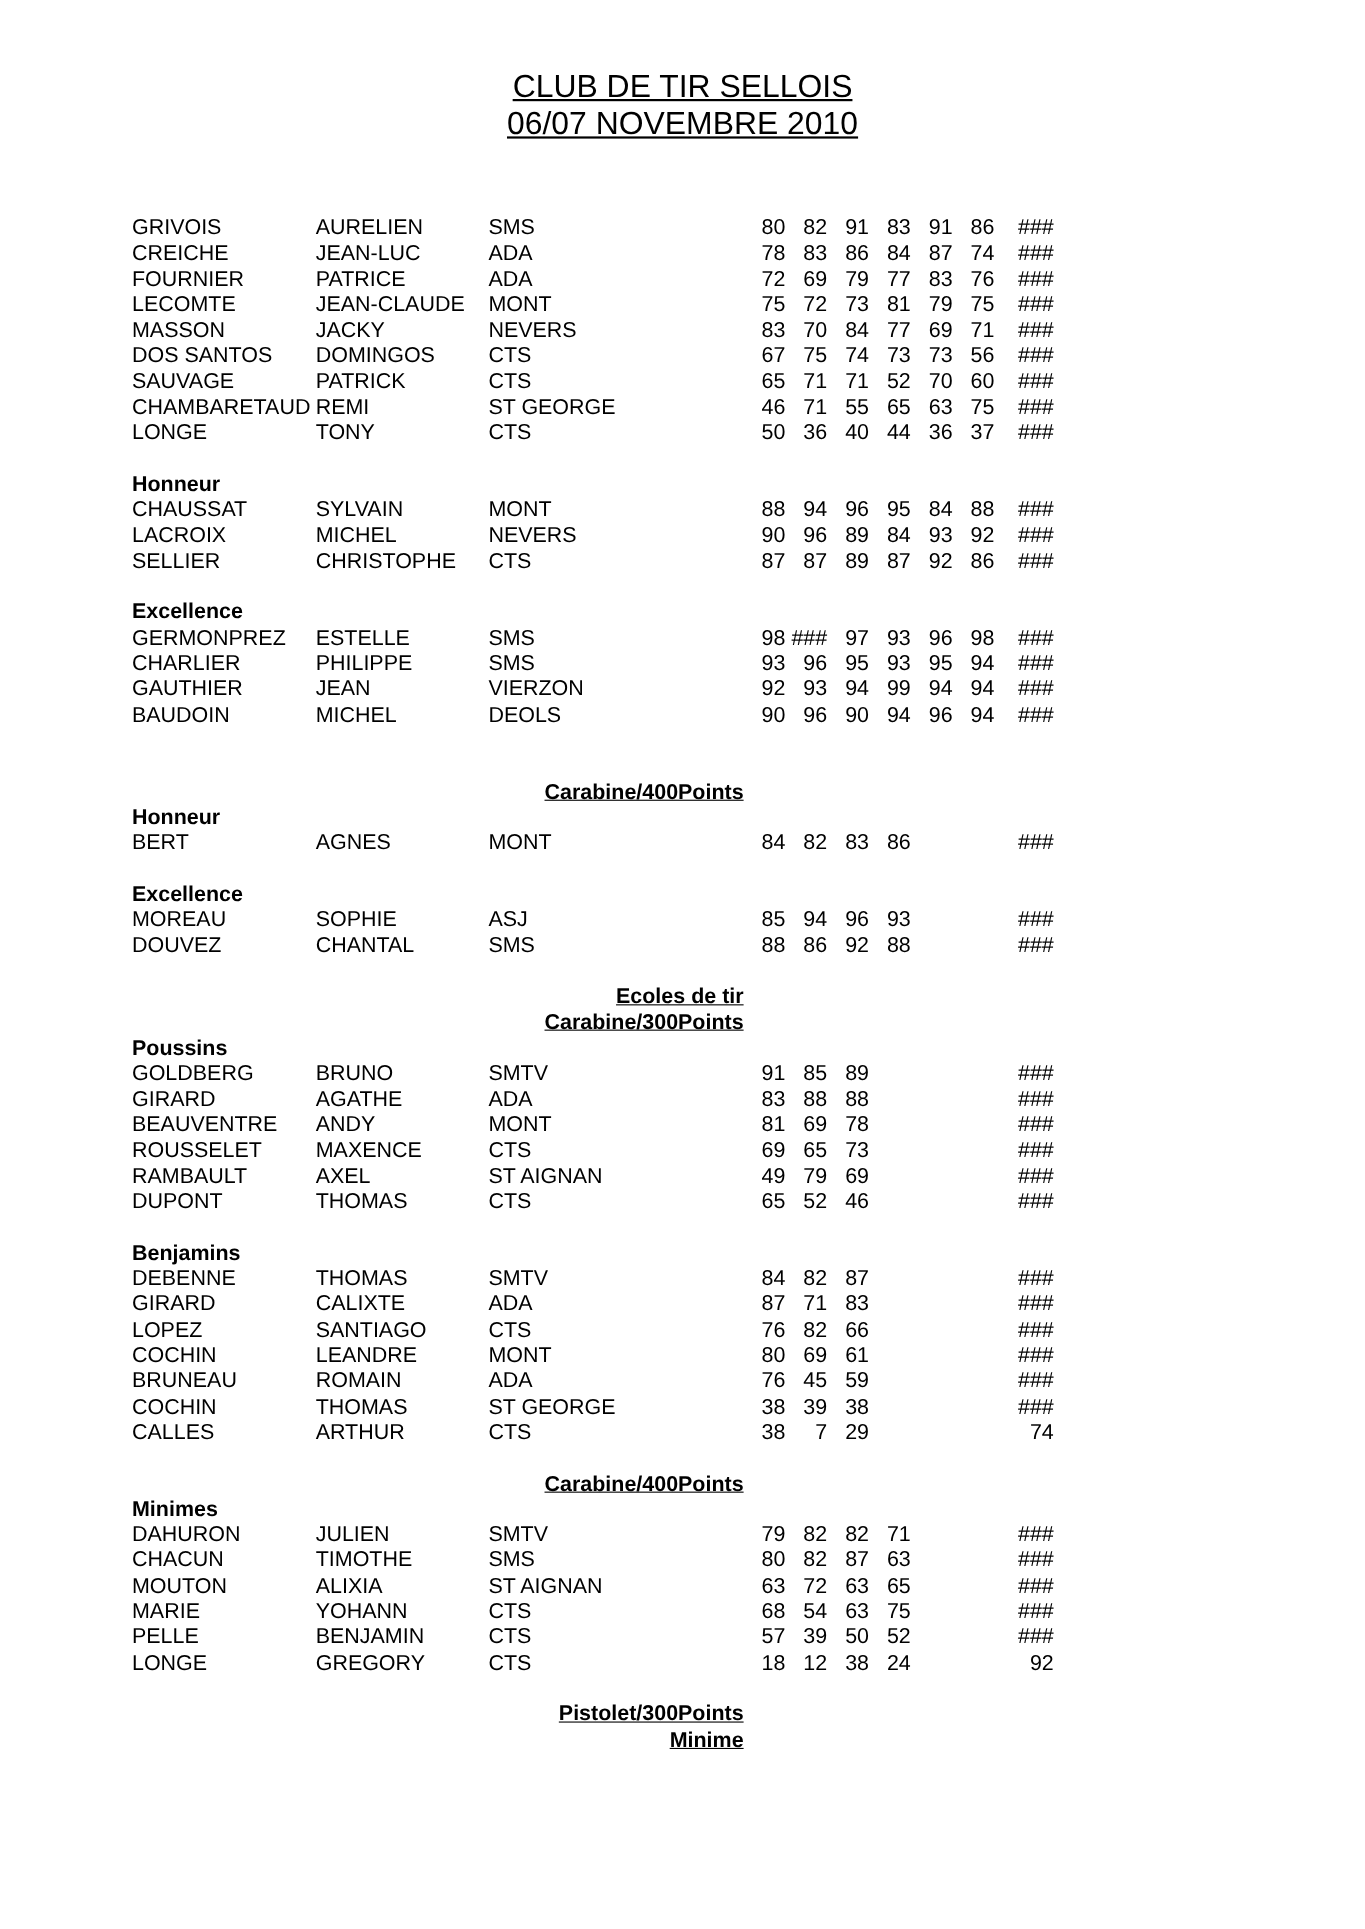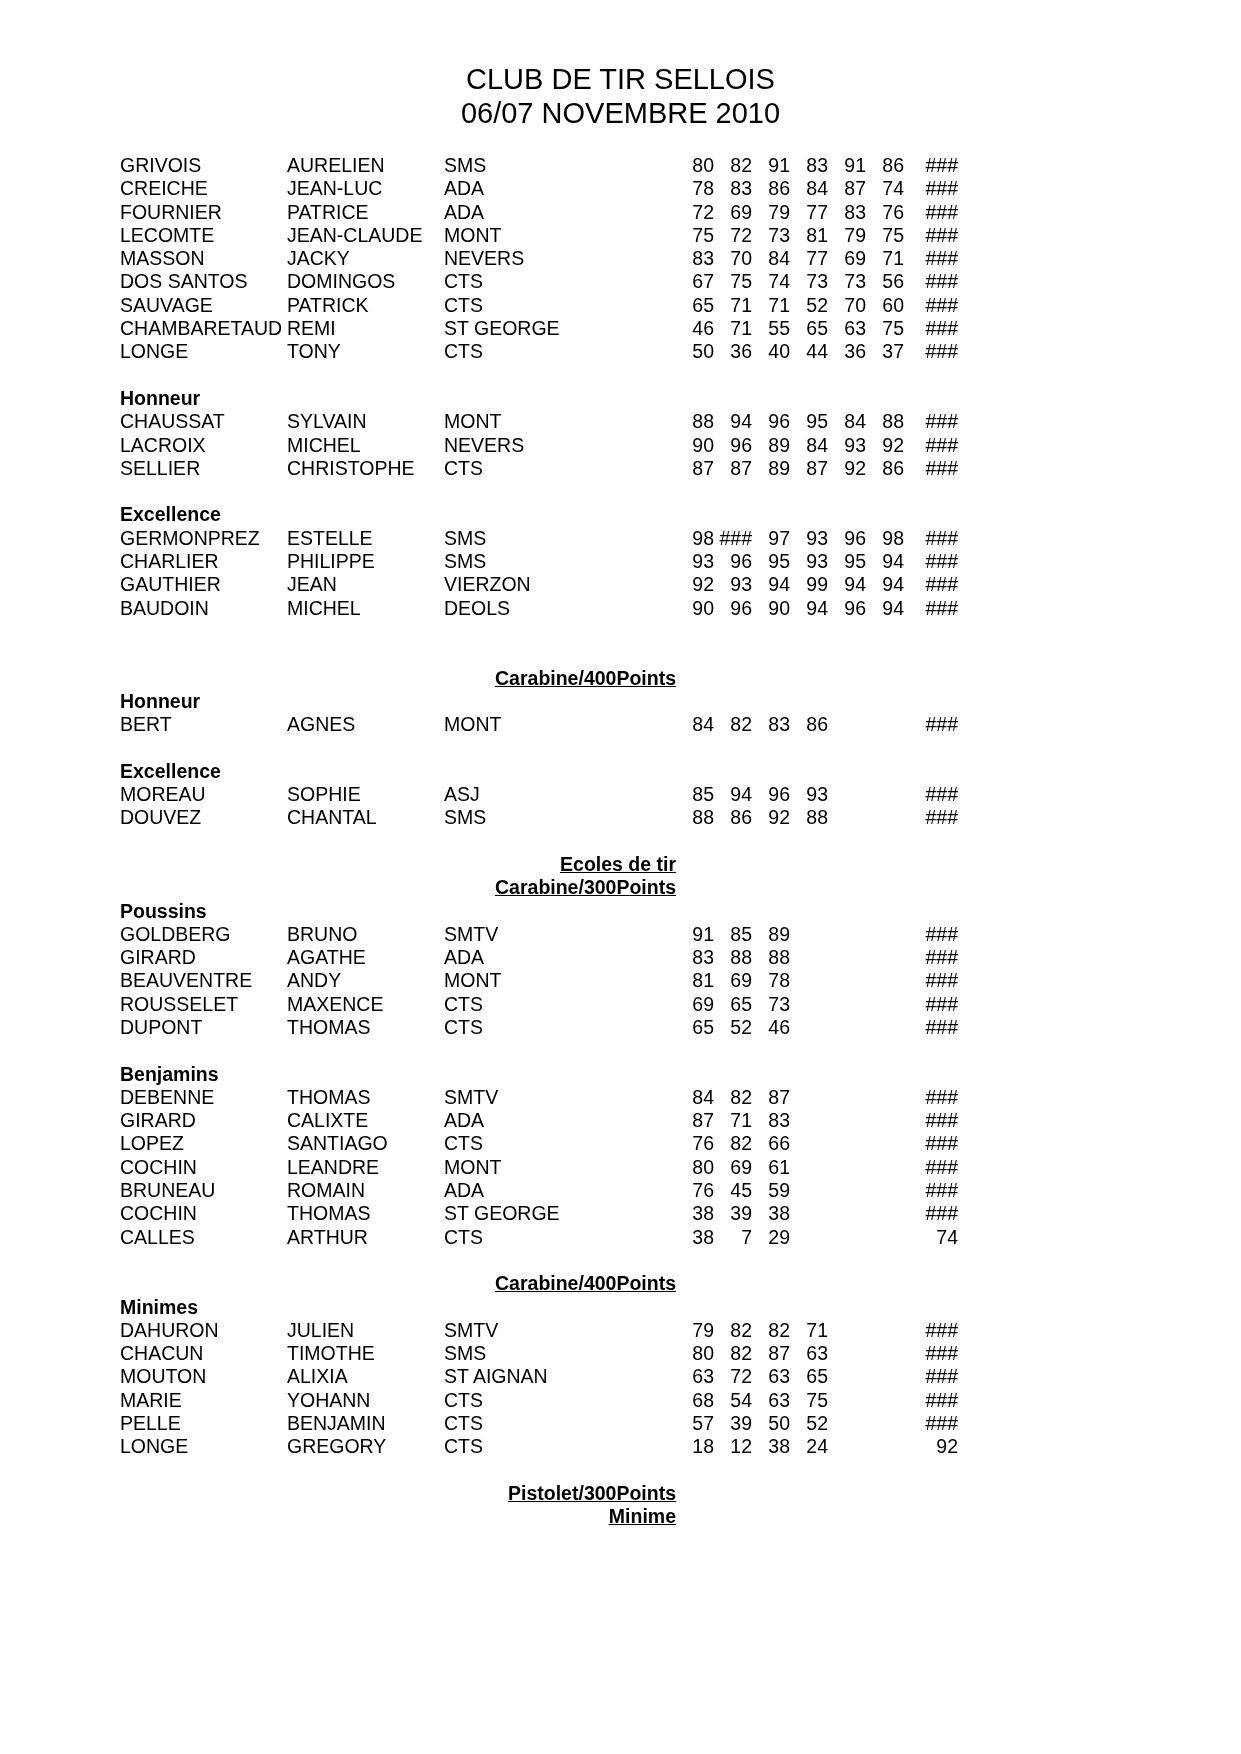--- a/index.html
+++ b/index.html
@@ -22,24 +22,25 @@
     box-sizing: border-box;
     padding: 62px 100px 0 120px;
   }
   .doc-title {
     text-align: center;
     font-size: 29px;
     line-height: 34px;
     font-weight: normal;
     margin: 0;
     padding-right: 20px;
+    text-decoration: underline;
   }
   .title-line { display: block; }
   .body-area {
-    margin-top: 24px;
+    margin-top: 66px;
   }
   table.results {
     border-collapse: collapse;
     width: 786px;
     table-layout: fixed;
     font-size: 19.5px;
   }
   table.results td {
     padding: 0;
     margin: 0;
@@ -470,20 +471,32 @@
             <td class="club">CTS</td>
             <td class="score">69</td>
             <td class="score">65</td>
             <td class="score">73</td>
             <td class="score">&nbsp;</td>
             <td class="score">&nbsp;</td>
             <td class="score">&nbsp;</td>
             <td class="total">###</td>
           </tr>
           <tr class="entry">
+            <td class="last">RAMBAULT</td>
+            <td class="first">AXEL</td>
+            <td class="club">ST AIGNAN</td>
+            <td class="score">49</td>
+            <td class="score">79</td>
+            <td class="score">69</td>
+            <td class="score">&nbsp;</td>
+            <td class="score">&nbsp;</td>
+            <td class="score">&nbsp;</td>
+            <td class="total">###</td>
+          </tr>
+          <tr class="entry">
             <td class="last">DUPONT</td>
             <td class="first">THOMAS</td>
             <td class="club">CTS</td>
             <td class="score">65</td>
             <td class="score">52</td>
             <td class="score">46</td>
             <td class="score">&nbsp;</td>
             <td class="score">&nbsp;</td>
             <td class="score">&nbsp;</td>
             <td class="total">###</td>

